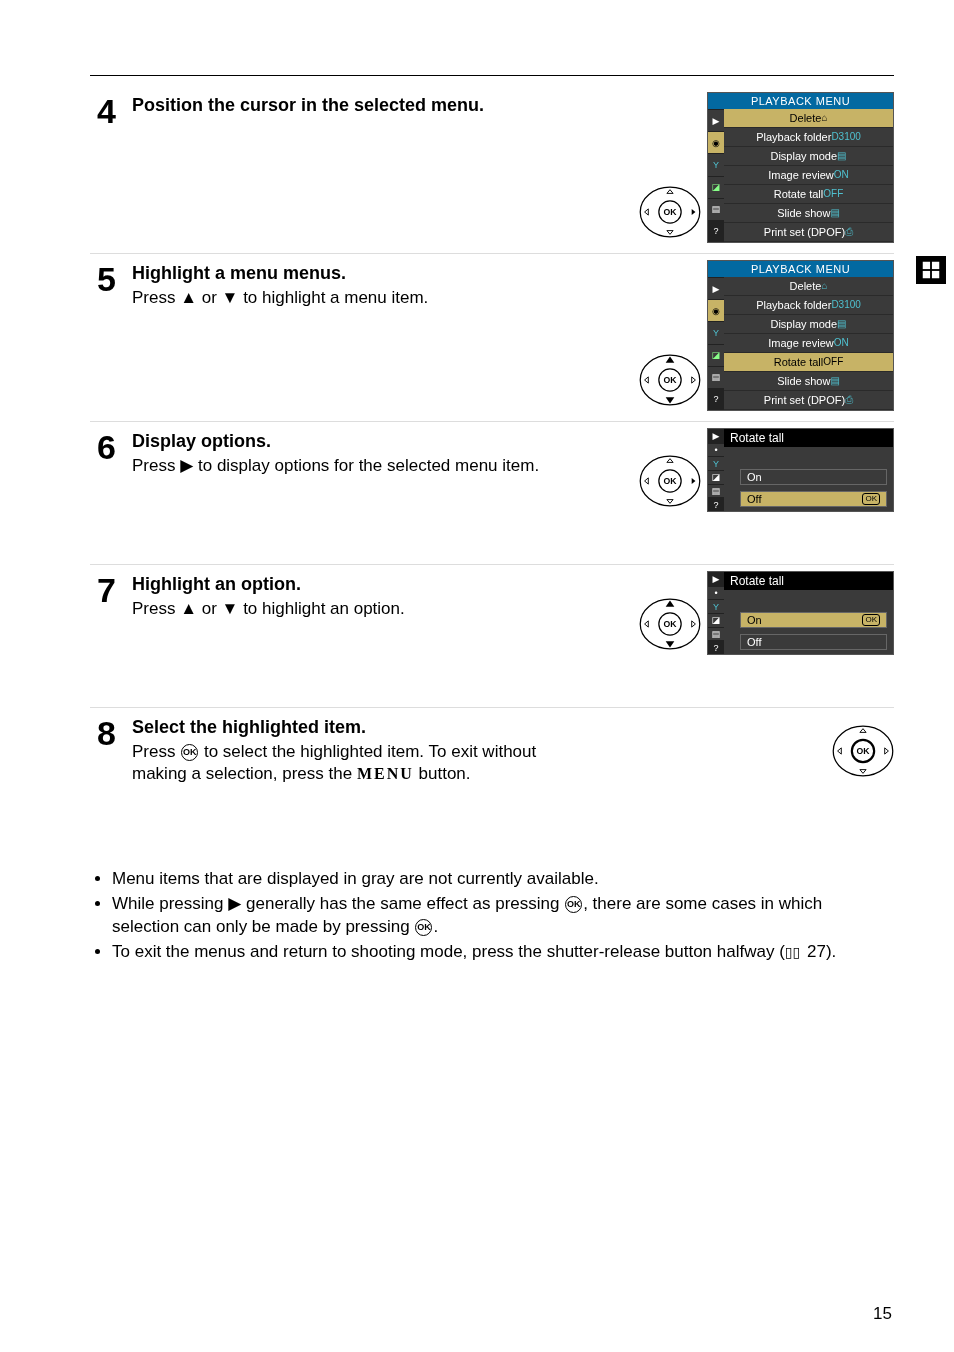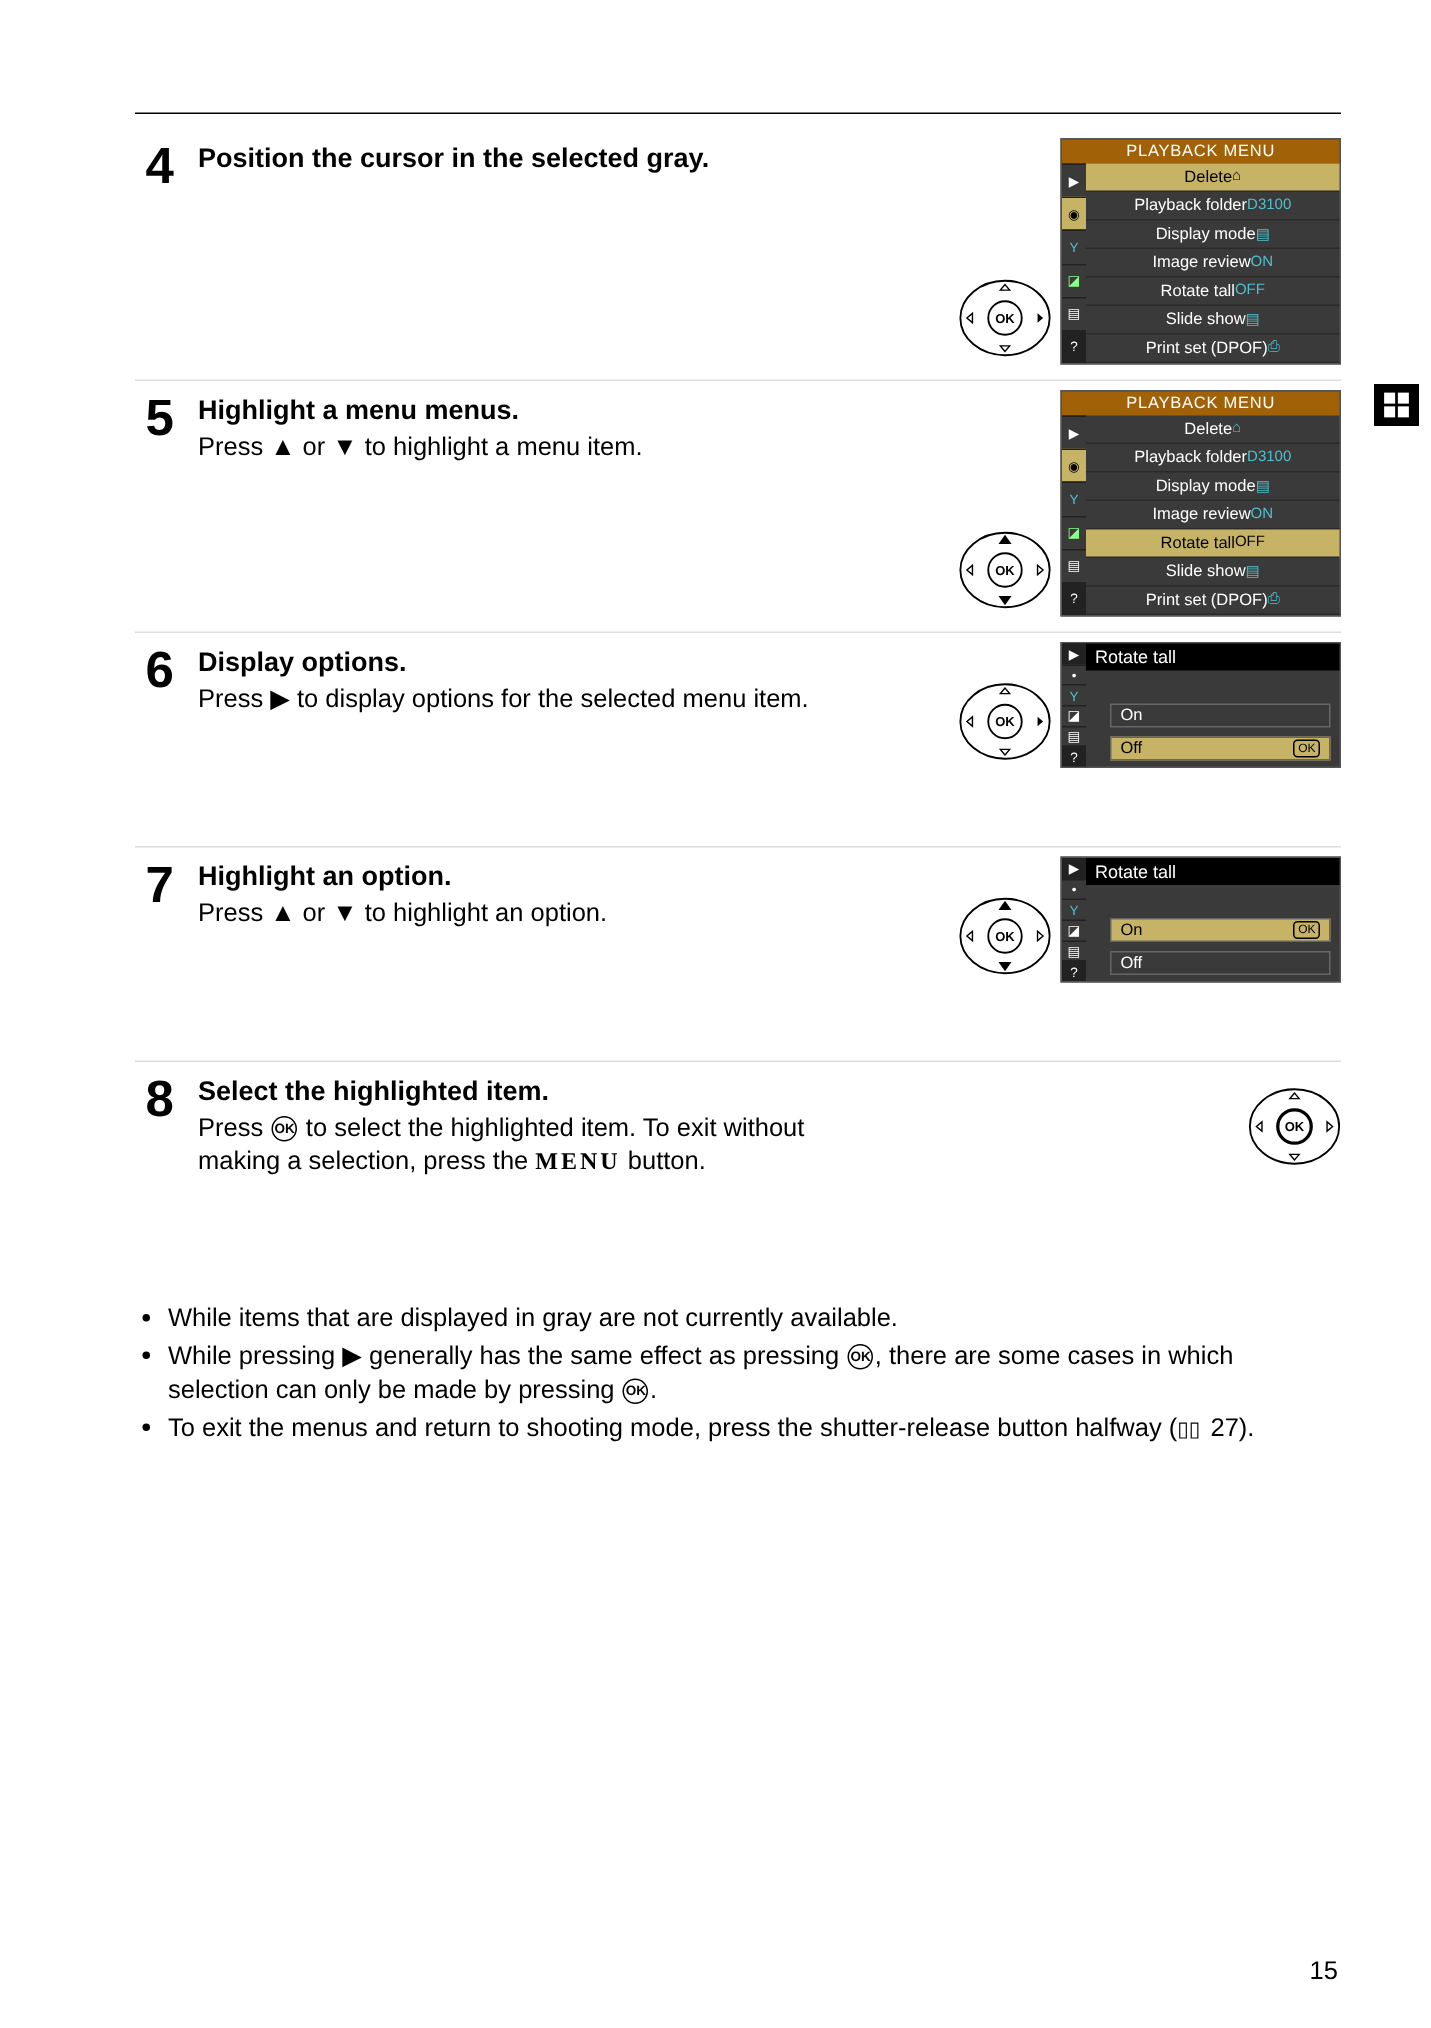--- a/index.html
+++ b/index.html
@@ -67,21 +67,21 @@
   }
   .camera-menu {
     width: 185px;
     background: #3a3a3a;
     color: #fff;
     font-size: 11px;
     border: 1px solid #555;
     font-family: Arial, sans-serif;
   }
   .camera-menu .cm-title {
-    background: #a16207;
+    background: #0369a1;
     text-align: center;
     font-size: 11px;
     padding: 2px 0;
     letter-spacing: 0.5px;
   }
   .camera-menu .cm-body {
     display: flex;
   }
   .camera-menu .cm-tabs {
     width: 16px;
@@ -194,21 +194,21 @@
 </style>
 </head>
 <body>
 
 <div class="page">
   <div class="top-rule"></div>
 
   <div class="step-row">
     <div class="step-num">4</div>
     <div class="step-text">
-      <div class="step-title">Position the cursor in the selected gray.</div>
+      <div class="step-title">Position the cursor in the selected menu.</div>
     </div>
     <div class="step-gfx">
       <svg class="ok-btn" viewBox="0 0 100 100">
         <ellipse cx="50" cy="50" rx="48" ry="40" fill="none" stroke="#000" stroke-width="2"></ellipse>
         <circle cx="50" cy="50" r="18" fill="none" stroke="#000" stroke-width="2"></circle>
         <text x="50" y="55" font-size="14" text-anchor="middle" font-weight="700">OK</text>
         <path d="M50 14 l-5 6 h10 z" fill="none" stroke="#000" stroke-width="1.5"></path>
         <path d="M50 86 l-5 -6 h10 z" fill="none" stroke="#000" stroke-width="1.5"></path>
         <path d="M9 50 l6 -5 v10 z" fill="none" stroke="#000" stroke-width="1.5"></path>
         <path d="M91 50 l-6 -5 v10 z" fill="#000"></path>
@@ -427,21 +427,21 @@
         <path d="M50 14 l-5 6 h10 z" fill="none" stroke="#000" stroke-width="1.5"></path>
         <path d="M50 86 l-5 -6 h10 z" fill="none" stroke="#000" stroke-width="1.5"></path>
         <path d="M9 50 l6 -5 v10 z" fill="none" stroke="#000" stroke-width="1.5"></path>
         <path d="M91 50 l-6 -5 v10 z" fill="none" stroke="#000" stroke-width="1.5"></path>
       </svg>
     </div>
   </div>
 
   <div class="note-block">
     <ul class="bullets">
-      <li>While items that are displayed in gray are not currently available.</li>
+      <li>Menu items that are displayed in gray are not currently available.</li>
       <li>
         <span>While pressing </span><span class="arrow-glyph">▶</span><span> generally has the same effect as pressing </span><span class="ok-inline">OK</span><span>, there are some cases in which selection can only be made by pressing </span><span class="ok-inline">OK</span><span>.</span>
       </li>
       <li>
         <span>To exit the menus and return to shooting mode, press the shutter-release button halfway (</span><span class="book-inline">▯▯</span><span> 27).</span>
       </li>
     </ul>
   </div>
 </div>
 

